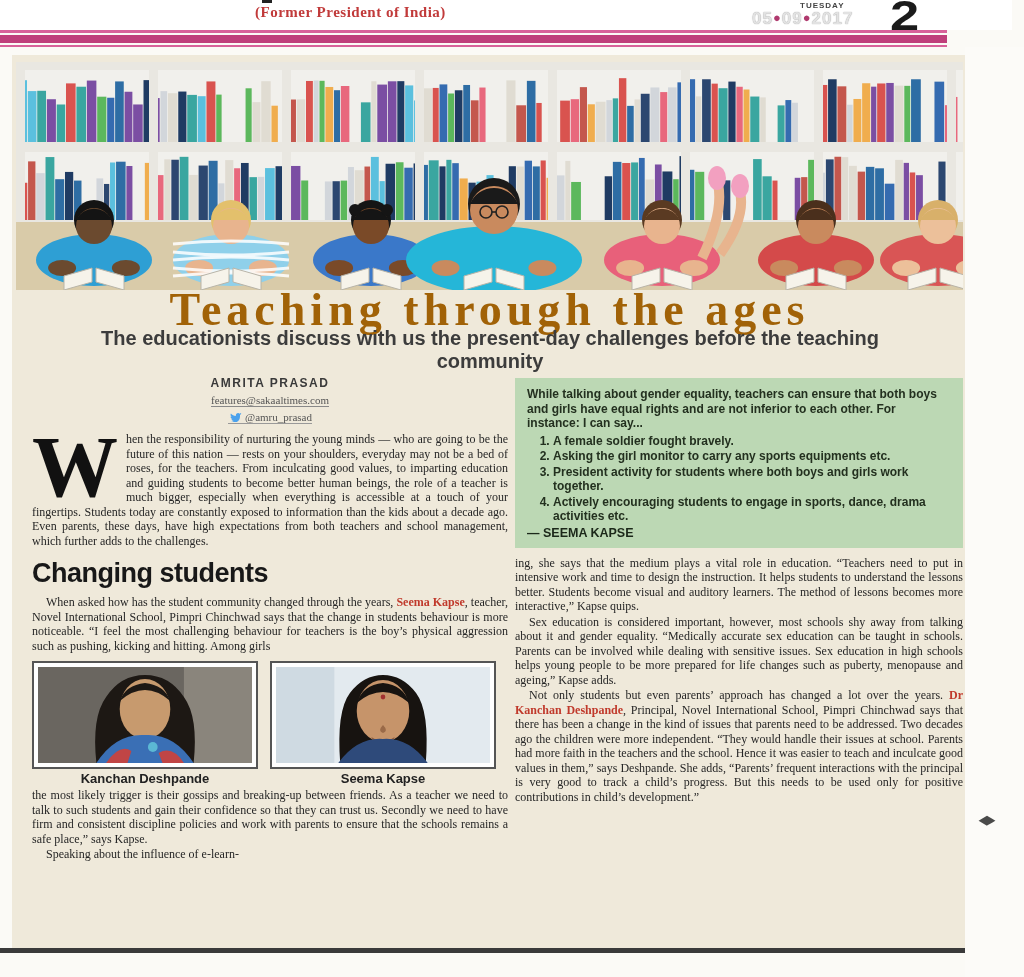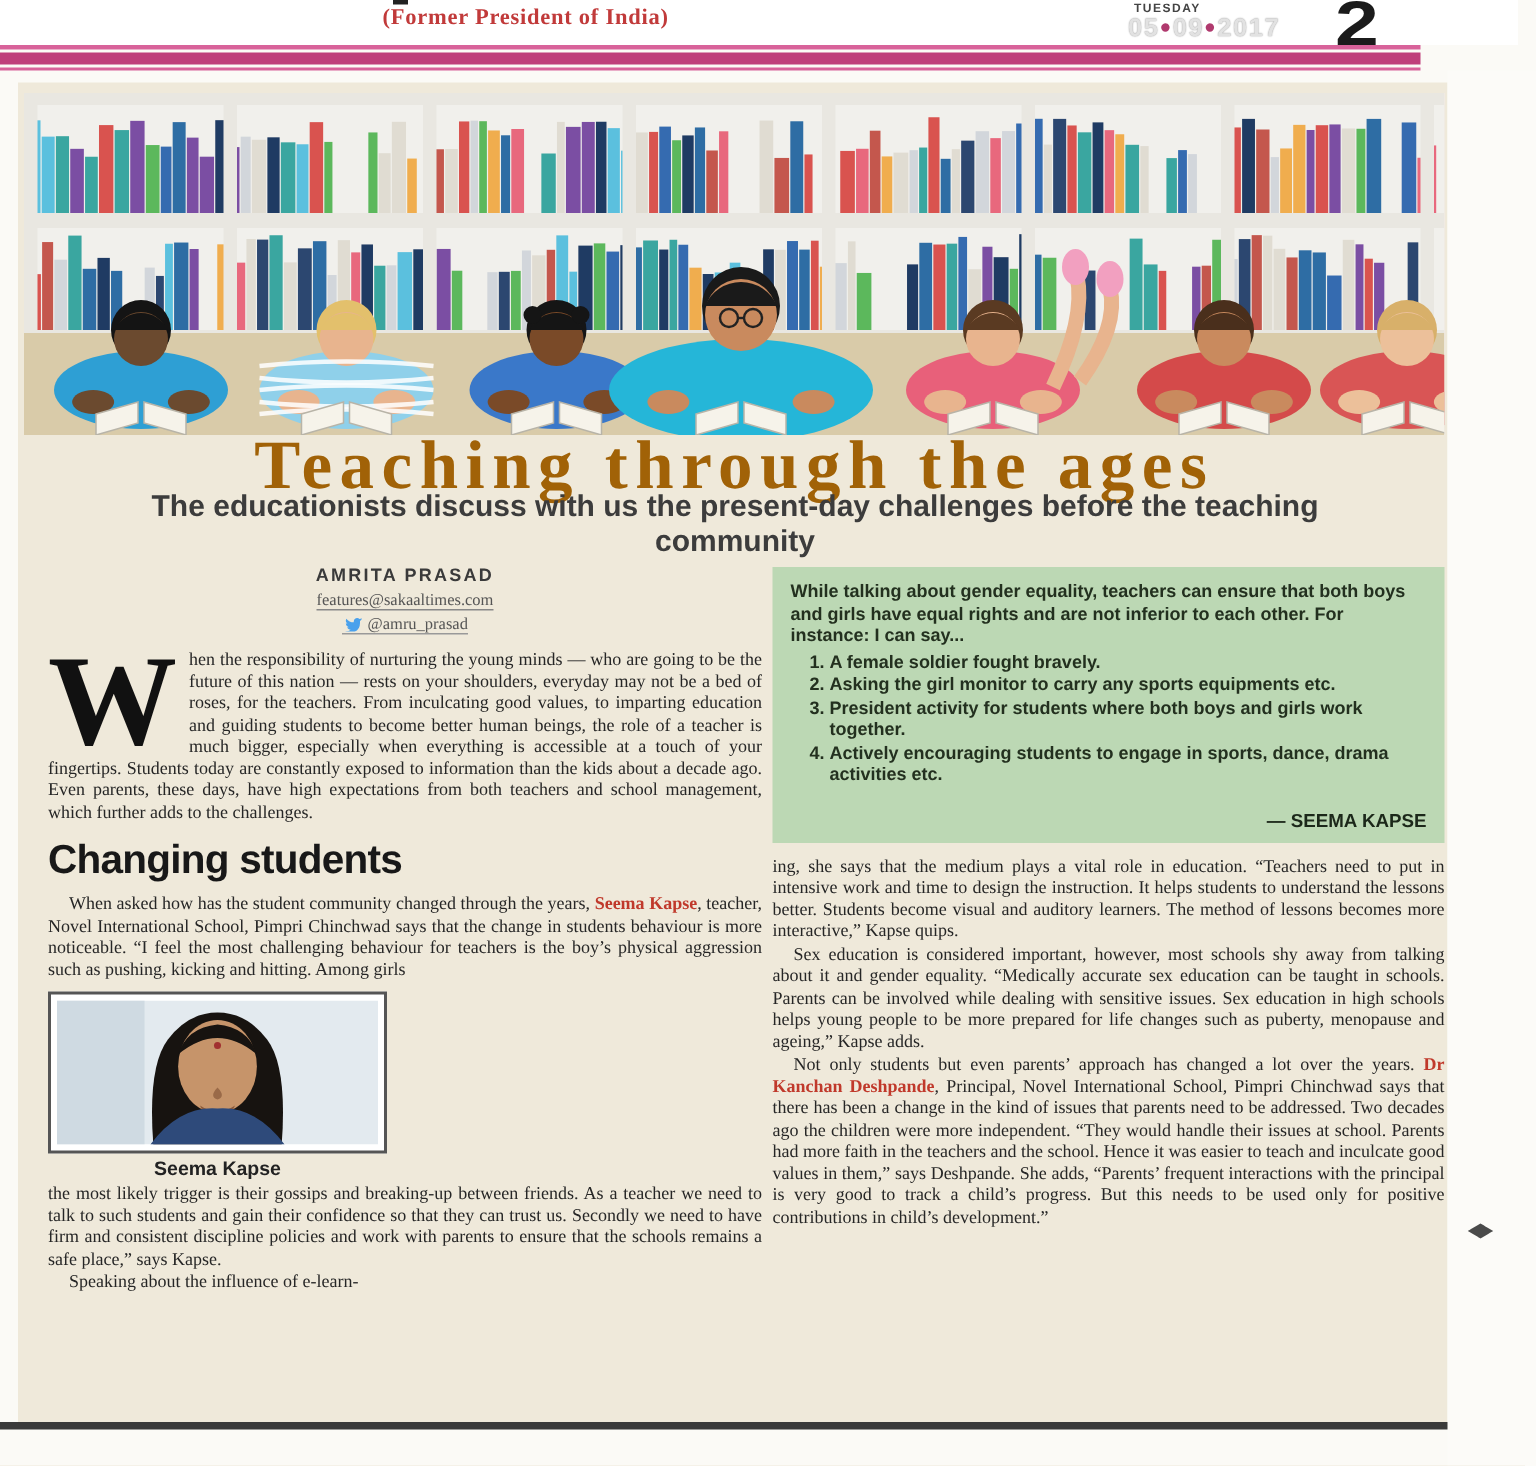--- a/index.html
+++ b/index.html
@@ -3,21 +3,21 @@
 <meta charset="utf-8">
 <style>
   html,body{margin:0;padding:0;}
   body{width:1024px;height:977px;position:relative;background:#fbfaf6;overflow:hidden;
        font-family:"Liberation Serif", serif;color:#2b2b2b;}
   .abs{position:absolute;}
   
   .masthead{left:0;top:0;width:1012px;height:30px;background:#fff;}
   .tagline{left:255px;top:4px;font-family:"Liberation Serif",serif;font-weight:bold;
            color:#c13a3a;font-size:15px;letter-spacing:.5px;}
-  .dayname{left:756px;top:1px;font-family:"Liberation Sans",sans-serif;font-size:8px;
+  .dayname{left:800px;top:1px;font-family:"Liberation Sans",sans-serif;font-size:8px;
            font-weight:bold;color:#444;letter-spacing:1px;}
   .dateline{left:752px;top:9px;font-family:"Liberation Sans",sans-serif;font-weight:bold;
             font-size:17px;color:#e2e2e2;text-shadow:0 0 1px #8a8a8a;letter-spacing:1px;}
   .dateline .dot{color:#b03a6e;text-shadow:none;font-size:13px;vertical-align:2px;}
   .pageno{left:893px;top:-8px;font-family:"Liberation Sans",sans-serif;font-weight:bold;
           font-size:42px;color:#1b1b1b;transform:scaleX(1.25);}
   .tickmark{left:262px;top:0;width:10px;height:3px;background:#222;}
   
   .rulewrap{left:0;top:30px;width:947px;height:17px;}
   .rule1{left:0;top:0;width:947px;height:3px;background:#d8629a;}
@@ -61,22 +61,22 @@
   .photocap{font-family:"Liberation Sans",sans-serif;font-weight:bold;font-size:13px;
             color:#222;text-align:center;margin-top:2px;}
   
   .rightcol{left:515px;top:378px;width:448px;}
   .greenbox{background:#bcd8b4;padding:9px 12px 8px 12px;margin-bottom:8px;}
   .greenbox .gb-intro{font-family:"Liberation Sans",sans-serif;font-weight:bold;font-size:12px;
                       line-height:14.5px;color:#23301f;margin:0;}
   .greenbox ol{margin:3px 0 0 0;padding-left:26px;font-family:"Liberation Sans",sans-serif;
                font-weight:bold;font-size:12px;line-height:14.5px;color:#23301f;}
   .greenbox ol li{margin-bottom:1px;}
-  .gb-attrib{text-align:right;font-family:"Liberation Sans",sans-serif;font-weight:bold;
-             font-size:12.5px;color:#1c281a;margin-top:16px;}
+  .gb-attrib{text-align:left;font-family:"Liberation Sans",sans-serif;font-weight:bold;
+             font-size:12.5px;color:#1c281a;margin-top:2px;}
 </style>
 </head>
 <body>
 
 <div class="abs masthead">
   <div class="abs tickmark"></div>
   <div class="abs tagline">(Former President of India)</div>
   <div class="abs dayname">TUESDAY</div>
   <div class="abs dateline">
     <span>05</span><span class="dot">●</span><span>09</span><span class="dot">●</span><span>2017</span>
@@ -400,20 +400,36 @@
   <div class="secthead">Changing students</div>
 
   <div class="bodytxt">
     <p><span>When asked how has the student community changed through the years, </span><span class="redname">Seema Kapse</span><span>, teacher, Novel International School, Pimpri Chinchwad says that the change in students behaviour is more noticeable. “I feel the most challenging behaviour for teachers is the boy’s physical aggression such as pushing, kicking and hitting. Among girls</span></p>
   </div>
 
   <div class="photorow">
     <div class="photobox">
       <div class="photoframe">
         <svg viewBox="0 0 220 96" preserveAspectRatio="none">
+          <rect width="220" height="96" fill="#6a6660"></rect>
+          <rect x="150" y="0" width="70" height="96" fill="#8a857c"></rect>
+          <path d="M110 96 L60 96 Q55 50 70 30 Q85 8 110 8 Q135 8 150 30 Q165 50 160 96 Z" fill="#1d1814"></path>
+          <ellipse cx="110" cy="42" rx="26" ry="30" fill="#c79a6e"></ellipse>
+          <path d="M84 34 Q110 12 136 34 Q130 18 110 16 Q90 18 84 34" fill="#1d1814"></path>
+          <path d="M60 96 Q80 66 110 68 Q140 66 160 96 Z" fill="#3a6fb5"></path>
+          <path d="M70 96 Q84 76 96 84 L92 96 Z" fill="#c04545"></path>
+          <path d="M150 96 Q138 78 124 86 L128 96 Z" fill="#c04545"></path>
+          <circle cx="118" cy="80" r="5" fill="#5bb8d4"></circle>
+        </svg>
+      </div>
+      <div class="photocap">Kanchan Deshpande</div>
+    </div>
+    <div class="photobox">
+      <div class="photoframe">
+        <svg viewBox="0 0 220 96" preserveAspectRatio="none">
           <rect width="220" height="96" fill="#e3eaef"></rect>
           <rect x="0" y="0" width="60" height="96" fill="#cfdae2"></rect>
           <path d="M110 96 L66 96 Q62 44 76 26 Q90 8 110 8 Q130 8 144 26 Q158 44 154 96 Z" fill="#171310"></path>
           <ellipse cx="110" cy="44" rx="27" ry="31" fill="#c6946a"></ellipse>
           <path d="M83 36 Q110 14 137 36 Q131 18 110 16 Q89 18 83 36" fill="#171310"></path>
           <circle cx="110" cy="30" r="2.4" fill="#a13030"></circle>
           <path d="M110 58 Q104 64 110 66 Q116 64 110 58" fill="#9a6a48"></path>
           <path d="M98 70 Q110 78 122 70 L120 74 Q110 80 100 74 Z" fill="#8a5a3a"></path>
           <path d="M64 96 Q84 70 110 72 Q136 70 156 96 Z" fill="#2e4a7a"></path>
         </svg>

